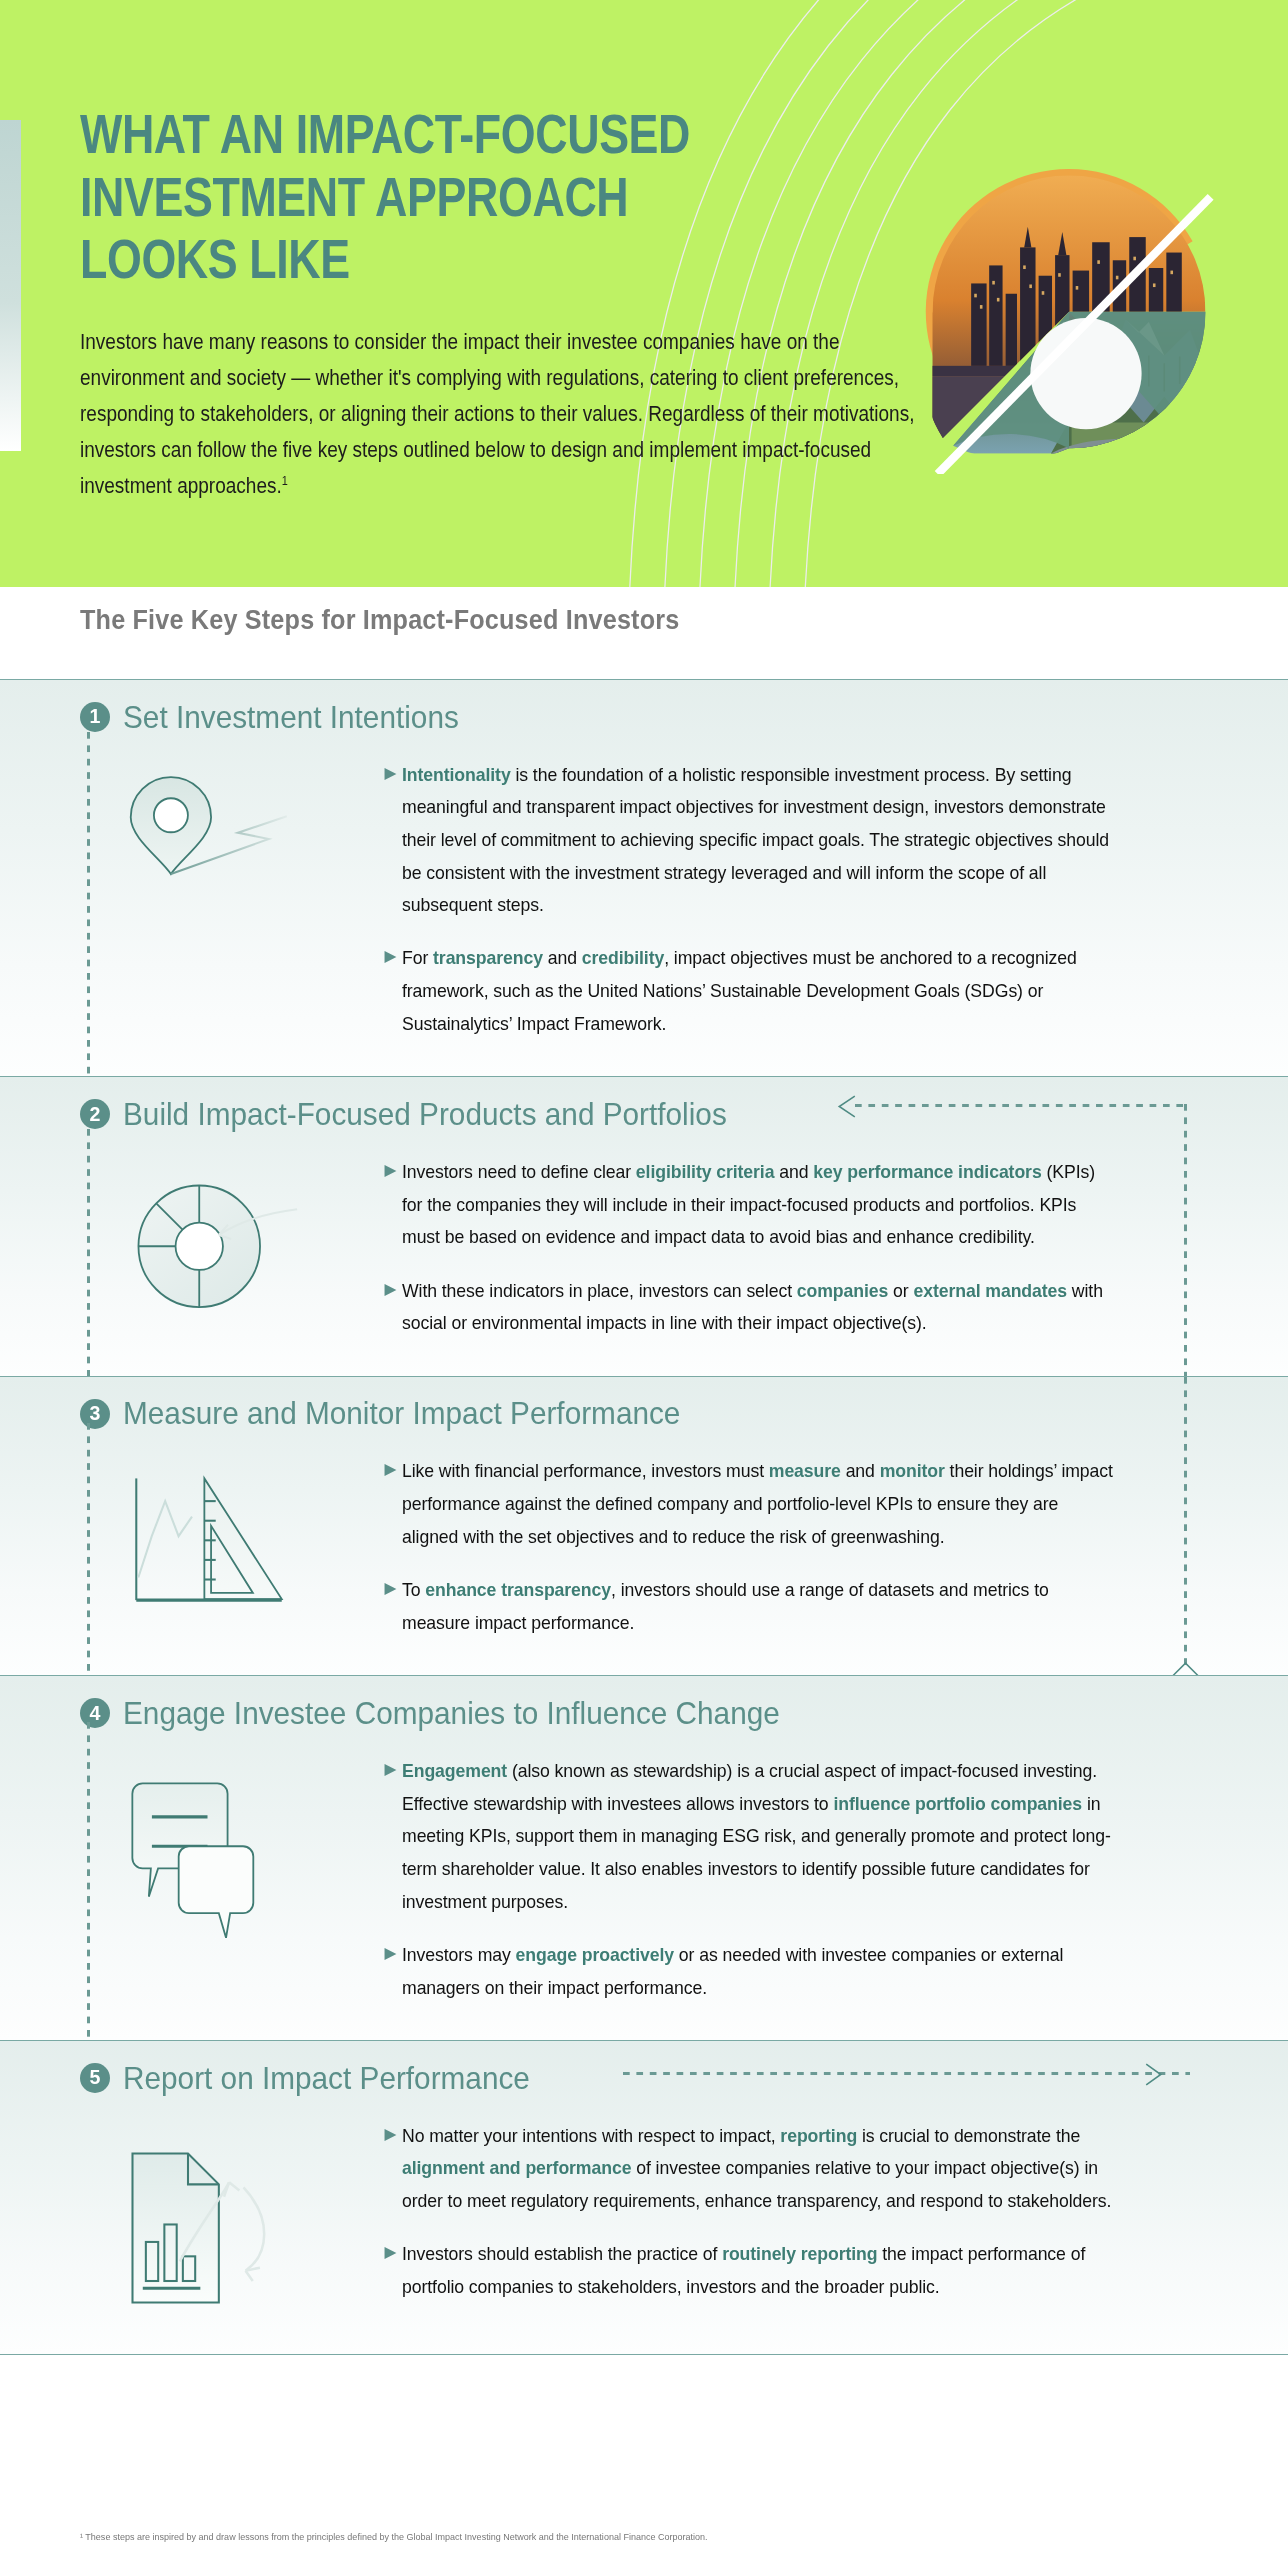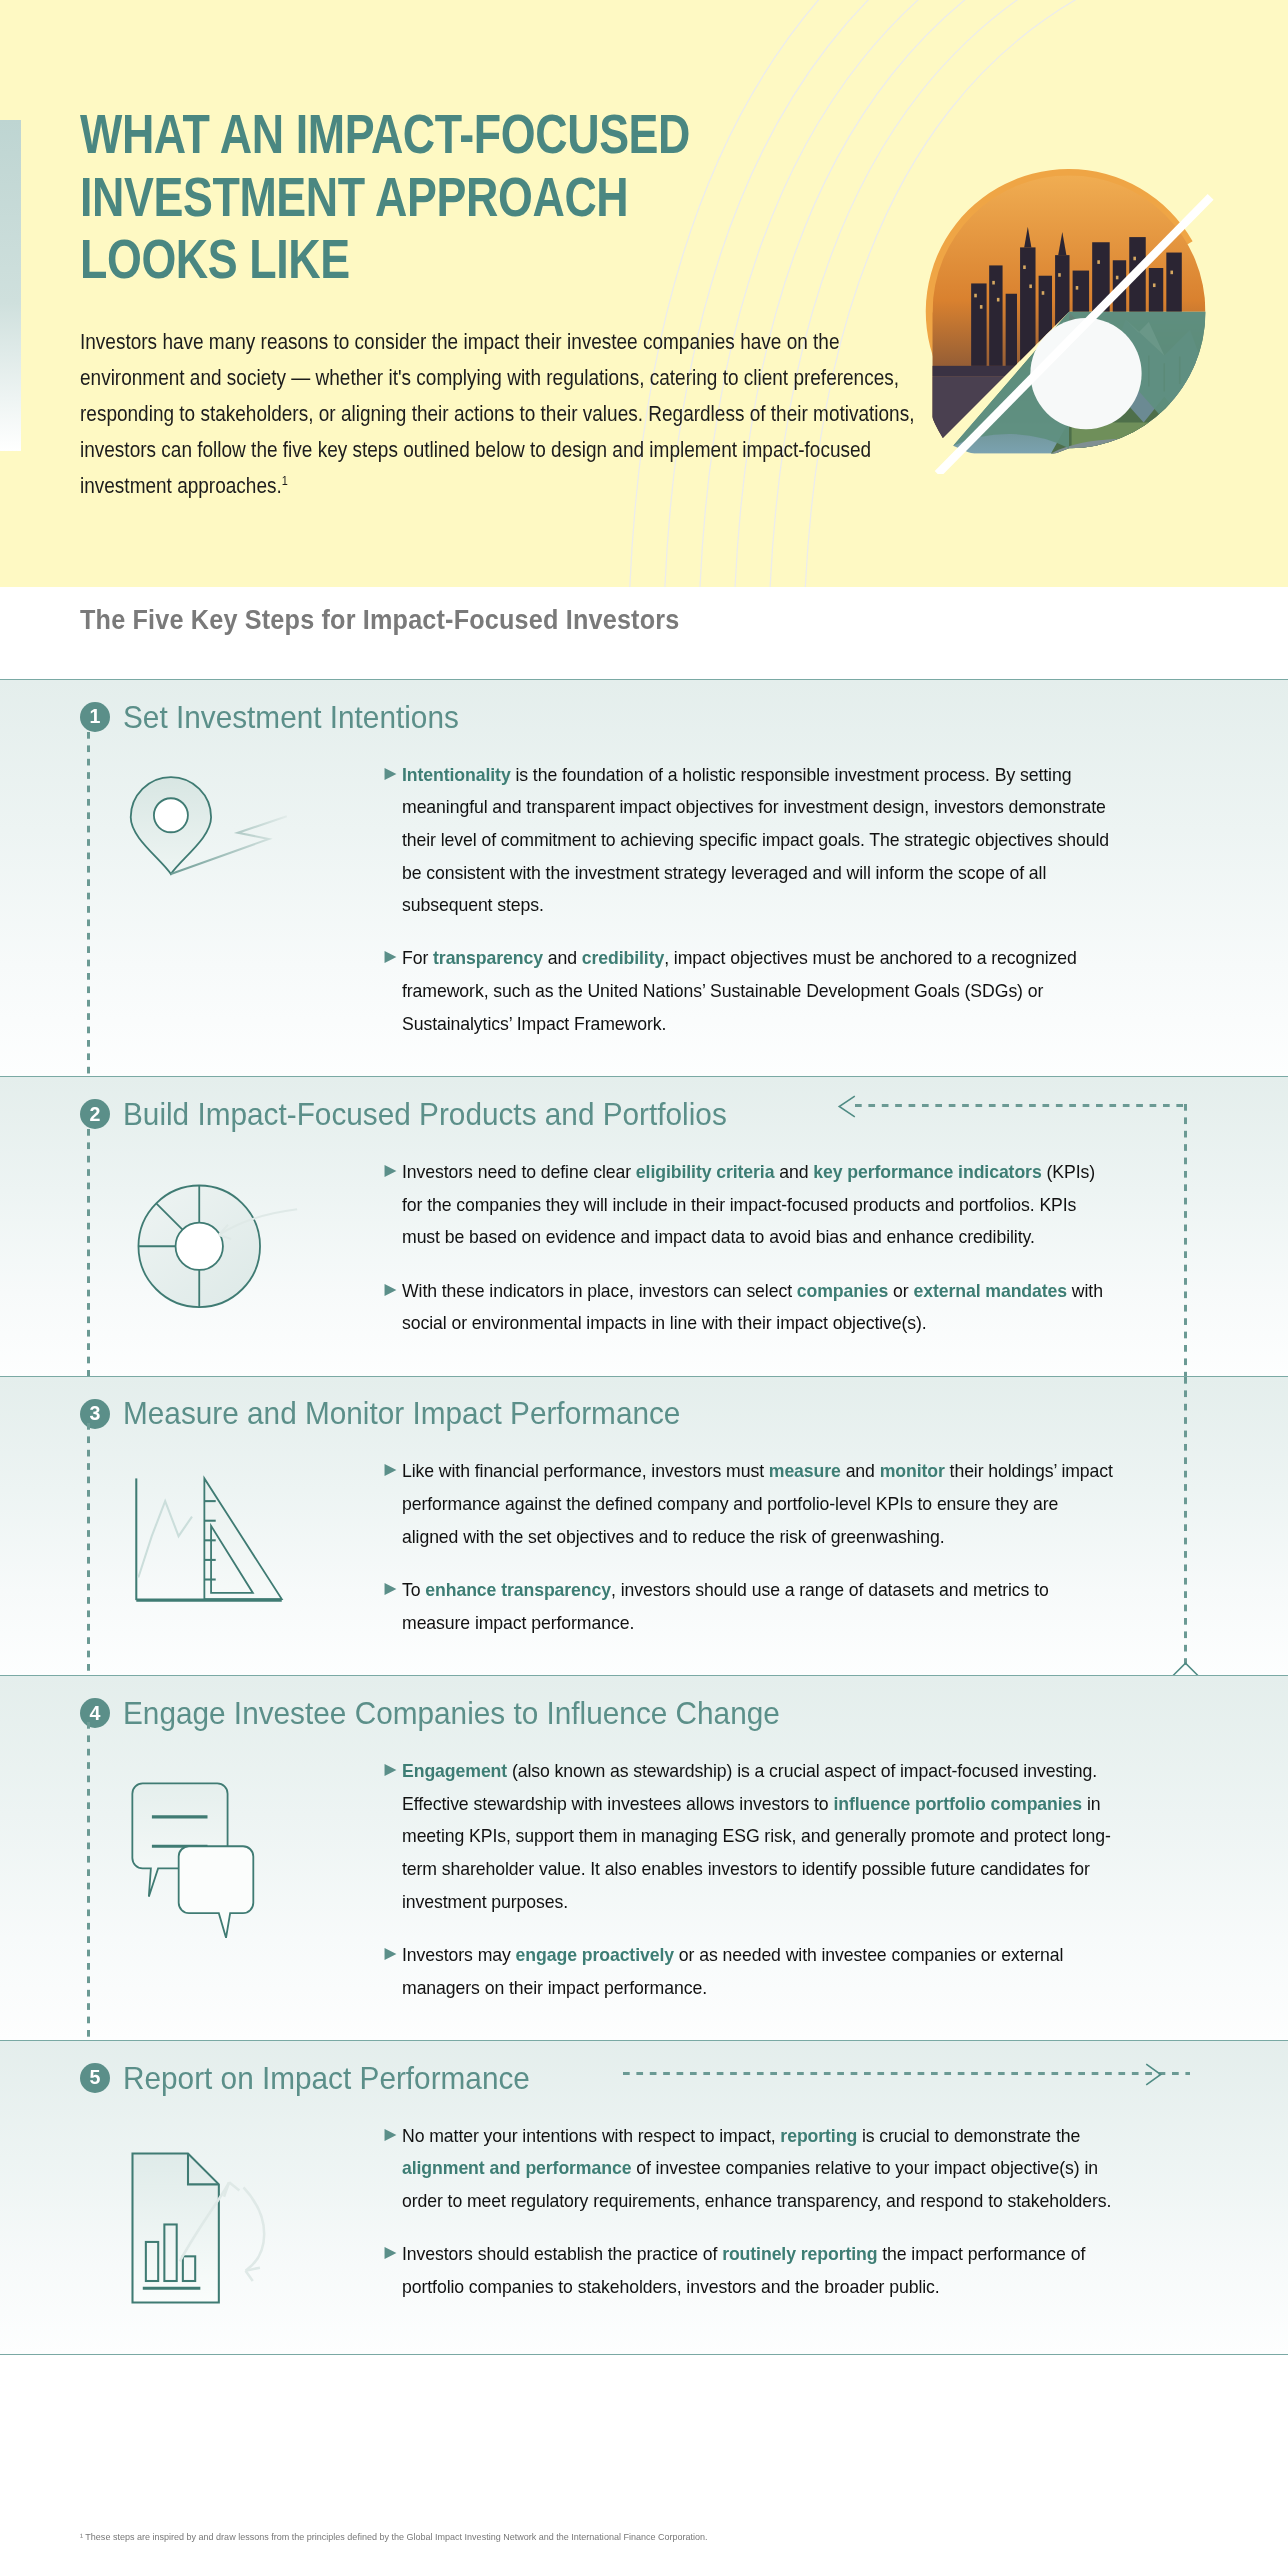--- a/index.html
+++ b/index.html
@@ -4,21 +4,21 @@
 <style>
   * { box-sizing: border-box; margin: 0; padding: 0; }
   html, body {
     width: 1288px;
     background: #ffffff;
     font-family: "Liberation Sans", sans-serif;
   }
   body { position: relative; width: 1288px; height: 3030px; overflow: hidden; }
 
   
-  .header { position: relative; width: 1288px; height: 587px; background: #fef9c3; overflow: hidden; }
+  .header { position: relative; width: 1288px; height: 587px; background: #bef264; overflow: hidden; }
   .swirl { position: absolute; top: -134px; right: -41px; width: 979px; height: 773px; pointer-events: none; }
   .accent-bar {
     position: absolute; left: 0; top: 120px; width: 20.6px; height: 331px;
     background: linear-gradient(180deg,#bed5d2 0%, #cfe0dd 55%, #ffffff 100%);
   }
   .header-inner { position: absolute; left: 80px; top: 103px; width: 845px; }
   .main-title {
     font-family: "Liberation Sans Narrow", "Liberation Sans", sans-serif;
     font-weight: 700; font-size: 56px; line-height: 1.12;
     letter-spacing: -0.5px; color: #4a8781; text-transform: uppercase;

